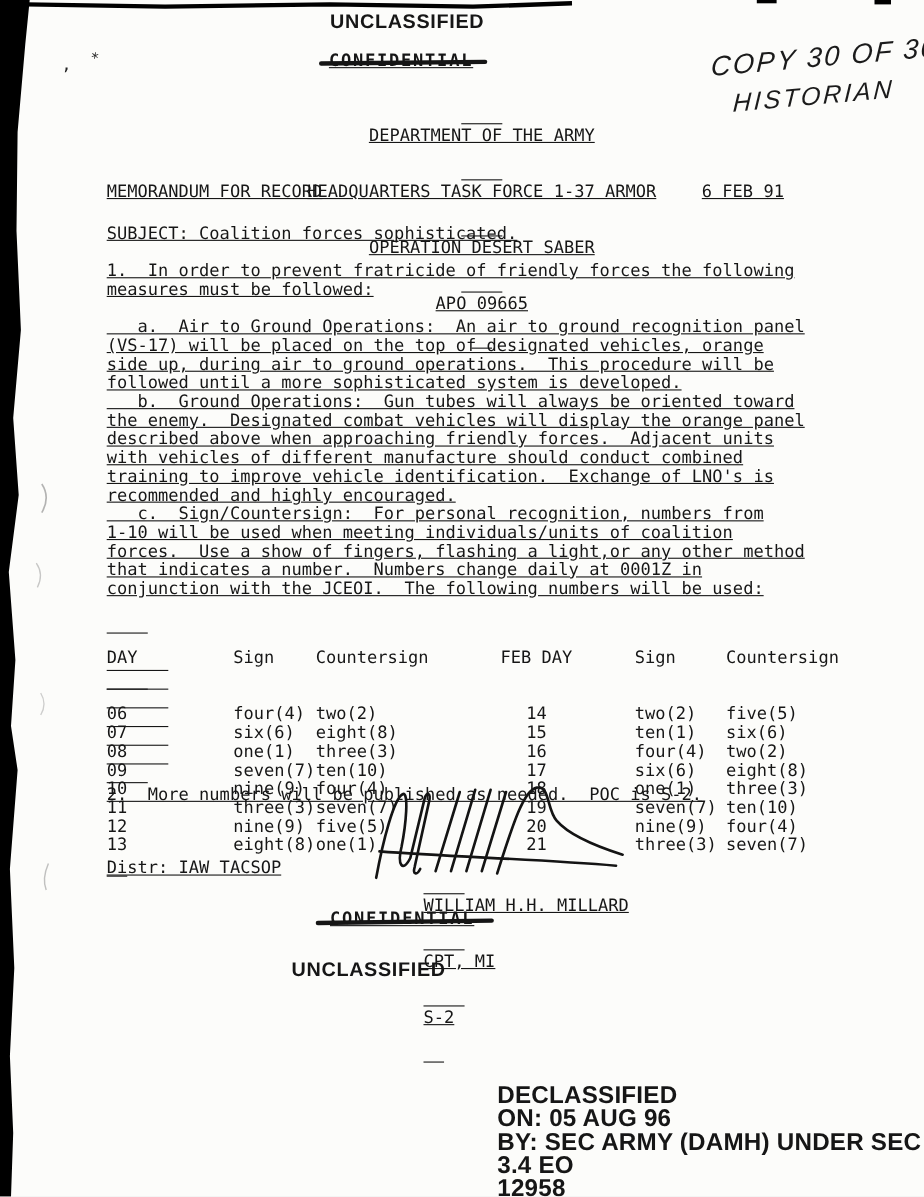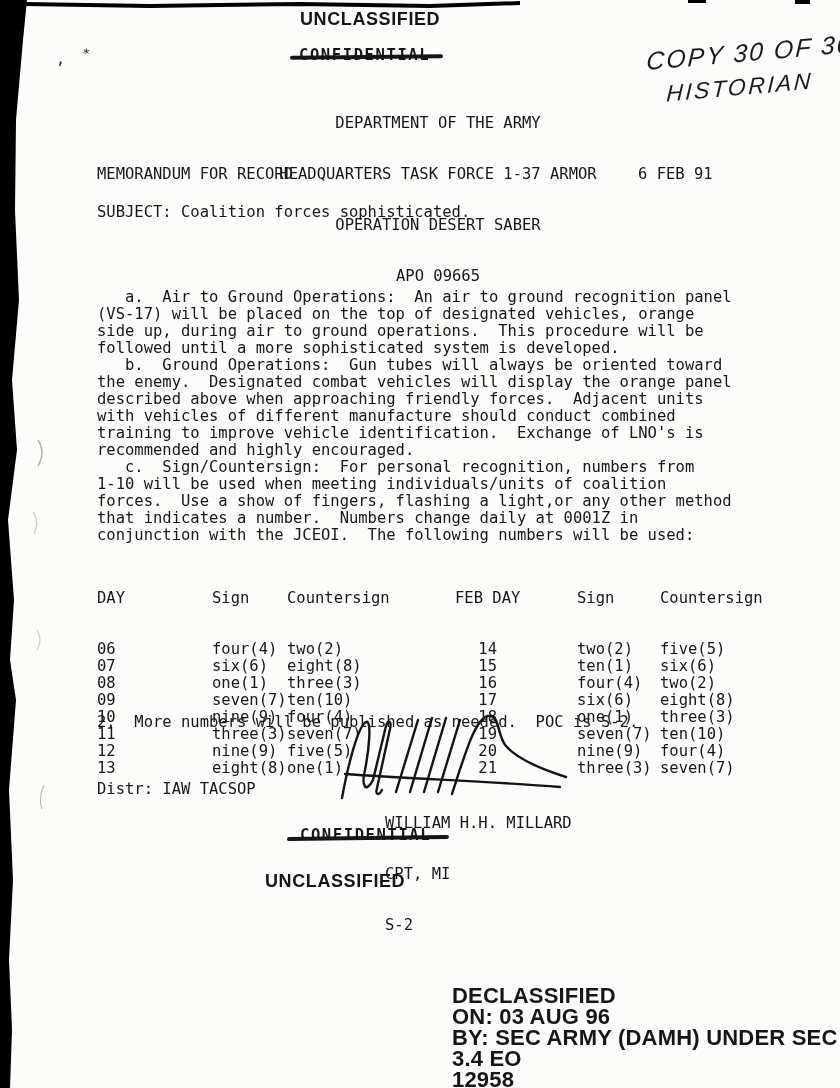--- a/index.html
+++ b/index.html
@@ -2,21 +2,21 @@
 <html><head>
 <meta charset="utf-8">
 <style>
   html,body { margin:0; padding:0; background:#e8e8e6; }
   .page {
     position:relative; width:840px; height:1088px; margin:0 auto;
     background:#fcfcfa; overflow:hidden;
     font-family:"DejaVu Sans Mono", monospace; color:#161616;
   }
   
-  .mono { font-size:15.5px; line-height:17px; white-space:pre; }
+  .mono { font-size:15.5px; line-height:17px; white-space:pre;text-decoration:underline; }
   .tline { white-space:pre; }
   .abs { position:absolute; }
 
   .scan-border-svg { position:absolute; left:0; top:0; }
 
   .letterhead { position:absolute; top:81px; left:36px; right:0; text-align:center; }
 
   .memo-line   { left:97px;  top:166px; }
   .date        { left:638px; top:166px; }
   .subject     { left:97px;  top:204px; }
@@ -93,20 +93,21 @@
     <div class="tline">DEPARTMENT OF THE ARMY</div>
     <div class="tline">HEADQUARTERS TASK FORCE 1-37 ARMOR</div>
     <div class="tline">OPERATION DESERT SABER</div>
     <div class="tline">APO 09665</div>
   </div>
 
   <div class="abs mono memo-line">MEMORANDUM FOR RECORD</div>
   <div class="abs mono date">6 FEB 91</div>
   <div class="abs mono subject">SUBJECT: Coalition forces sophisticated.</div>
 
+  <div class="abs mono para1"><div class="tline">1.  In order to prevent fratricide of friendly forces the following</div><div class="tline">measures must be followed:</div></div>
   <div class="abs mono block-abc"><div class="tline">   a.  Air to Ground Operations:  An air to ground recognition panel</div><div class="tline">(VS-17) will be placed on the top of designated vehicles, orange</div><div class="tline">side up, during air to ground operations.  This procedure will be</div><div class="tline">followed until a more sophisticated system is developed.</div><div class="tline">   b.  Ground Operations:  Gun tubes will always be oriented toward</div><div class="tline">the enemy.  Designated combat vehicles will display the orange panel</div><div class="tline">described above when approaching friendly forces.  Adjacent units</div><div class="tline">with vehicles of different manufacture should conduct combined</div><div class="tline">training to improve vehicle identification.  Exchange of LNO's is</div><div class="tline">recommended and highly encouraged.</div><div class="tline">   c.  Sign/Countersign:  For personal recognition, numbers from</div><div class="tline">1-10 will be used when meeting individuals/units of coalition</div><div class="tline">forces.  Use a show of fingers, flashing a light,or any other method</div><div class="tline">that indicates a number.  Numbers change daily at 0001Z in</div><div class="tline">conjunction with the JCEOI.  The following numbers will be used:</div></div>
 
   <div class="abs mono sign-table">
     <div class="thead">
       <span class="tc c1">DAY</span>
       <span class="tc c2">Sign</span>
       <span class="tc c3">Countersign</span>
       <span class="tc h4">FEB DAY</span>
       <span class="tc c5">Sign</span>
       <span class="tc c6">Countersign</span>
@@ -135,18 +136,18 @@
     <div class="tline">S-2</div>
   </div>
 
   <div class="abs mono conf conf-bottom">CONFIDENTIAL</div>
   <div class="strike-bar bar-bottom"></div>
 
   <div class="abs sans class-bottom">UNCLASSIFIED</div>
 
   <div class="abs sans declass">
     <div>DECLASSIFIED</div>
-    <div>ON: 03 AUG 96</div>
+    <div>ON: 05 AUG 96</div>
     <div>BY: SEC ARMY (DAMH) UNDER SEC 3.4 EO</div>
     <div>12958</div>
   </div>
 
 </div>
 
 </body></html>

